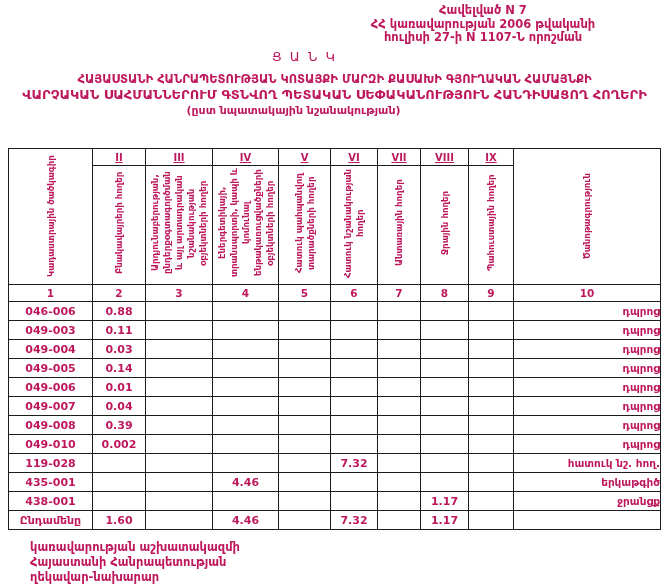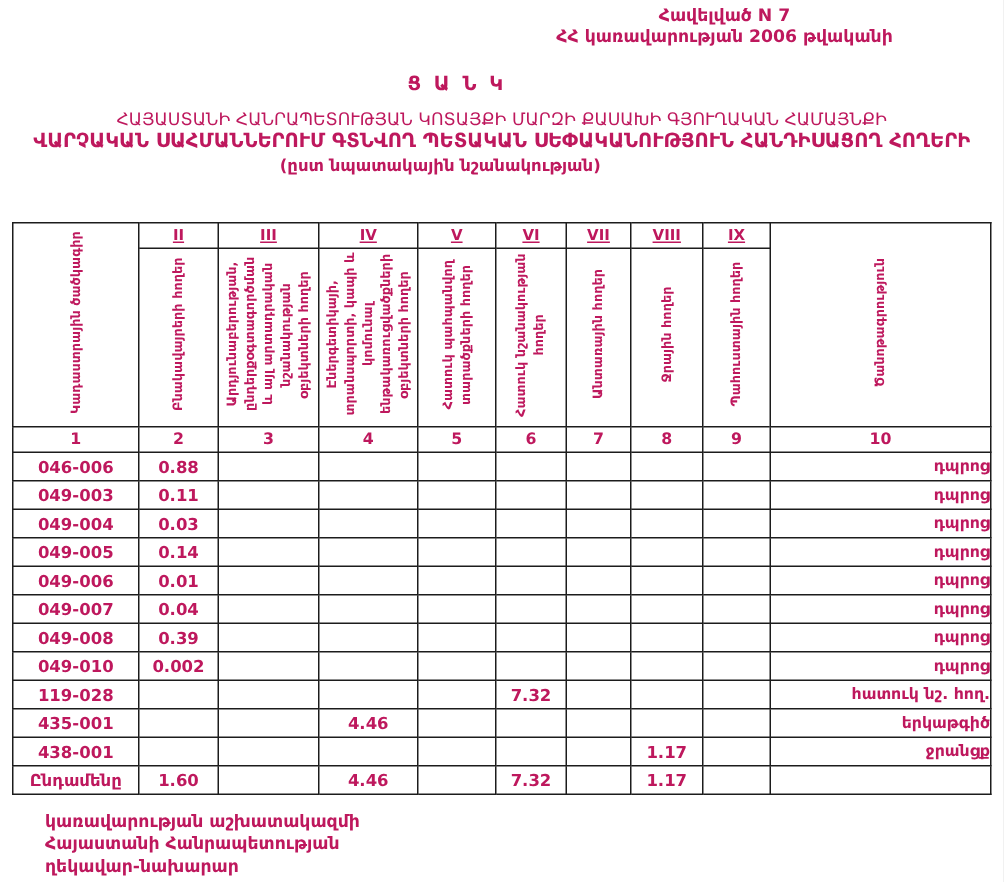--- a/index.html
+++ b/index.html
@@ -3,23 +3,23 @@
 <meta charset="utf-8">
 <style>
   html,body{margin:0;padding:0;background:#e8e8e8;}
   .page{
     position:relative;width:669px;height:588px;background:#ffffff;
     font-family:"DejaVu Sans", sans-serif;color:#be185d;overflow:hidden;
   }
   .hdr{position:absolute;top:4px;left:300px;width:366px;text-align:center;
        font-size:11.5px;font-weight:700;line-height:13.5px;}
   .caption{position:absolute;top:49px;left:0;width:609px;text-align:center;
-       font-size:13px;font-weight:700;letter-spacing:2px;}
+       font-size:13px;font-weight:400;letter-spacing:2px;}
   .title1{position:absolute;top:72px;left:0;width:669px;text-align:center;
-       font-size:11.5px;font-weight:400;}
+       font-size:11.5px;font-weight:700;}
   .title2{position:absolute;top:87px;left:0;width:669px;text-align:center;
        font-size:13px;font-weight:700;}
   .title3{position:absolute;top:104px;left:0;width:587px;text-align:center;
        font-size:11px;font-weight:700;}
   table.main{
     position:absolute;top:148px;left:8px;width:652px;
     border-collapse:collapse;table-layout:fixed;
   }
   table.main td{border:1.5px solid #1c1c1c;overflow:hidden;padding:0;}
   tr.roman-row td{height:16px;font-size:10px;font-weight:700;text-align:center;vertical-align:middle;text-decoration:underline;}
@@ -42,20 +42,21 @@
   .sign{position:absolute;left:543px;top:592px;font-size:11.5px;font-weight:700;}
 </style>
 </head>
 <body>
 
 <div class="page">
 
   <div class="hdr">
     <div>Հավելված N 7</div>
     <div>ՀՀ կառավարության 2006 թվականի</div>
+    <div>հուլիսի 27-ի N 1107-Ն որոշման</div>
   </div>
 
   <div class="caption">Ց Ա Ն Կ</div>
   <div class="title1">ՀԱՅԱՍՏԱՆԻ ՀԱՆՐԱՊԵՏՈՒԹՅԱՆ ԿՈՏԱՅՔԻ ՄԱՐԶԻ ՔԱՍԱԽԻ ԳՅՈՒՂԱԿԱՆ ՀԱՄԱՅՆՔԻ</div>
   <div class="title2">ՎԱՐՉԱԿԱՆ ՍԱՀՄԱՆՆԵՐՈՒՄ ԳՏՆՎՈՂ ՊԵՏԱԿԱՆ ՍԵՓԱԿԱՆՈՒԹՅՈՒՆ ՀԱՆԴԻՍԱՑՈՂ ՀՈՂԵՐԻ</div>
   <div class="title3">(ըստ նպատակային նշանակության)</div>
 
   <table class="main">
     <colgroup>
       <col style="width:84px">

